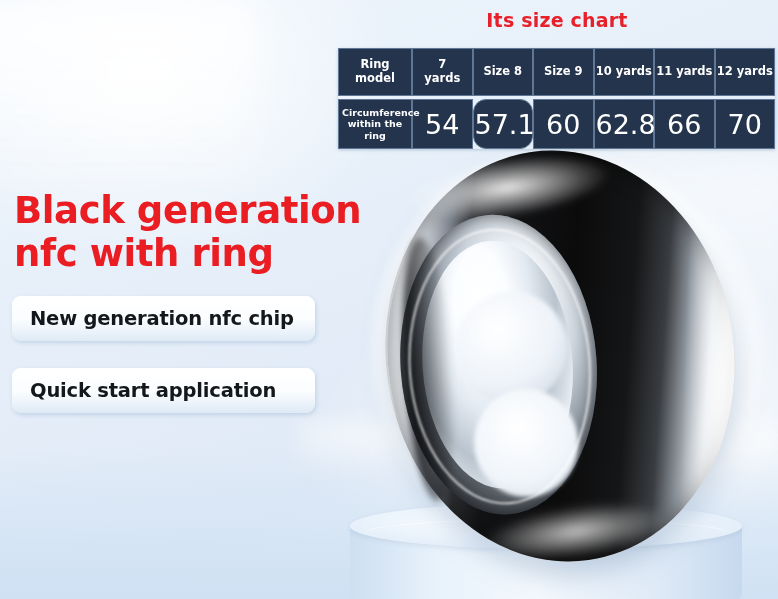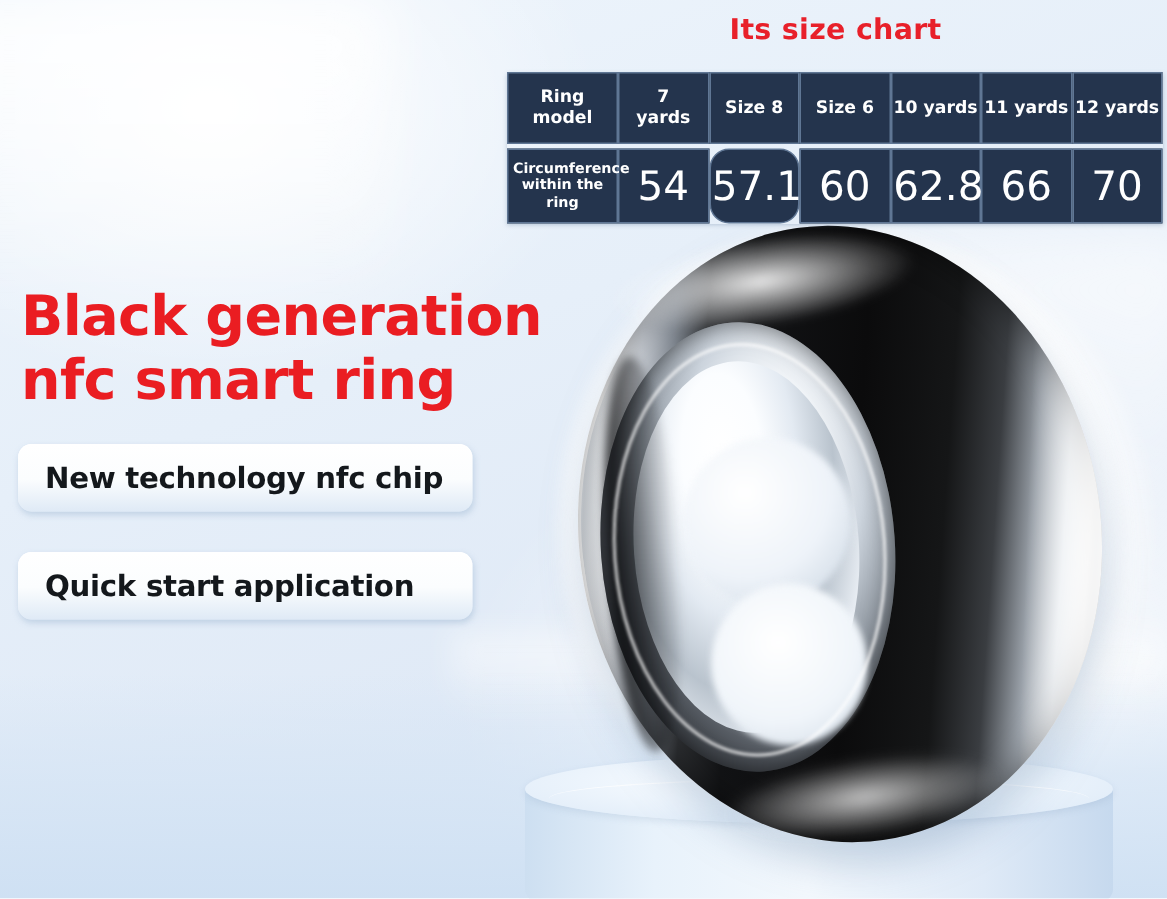--- a/index.html
+++ b/index.html
@@ -340,25 +340,25 @@
         <div class="bore-blob-a"></div>
         <div class="bore-blob-b"></div>
       </div>
       <div class="bore-shade-left"></div>
       <div class="bore-rim-hi"></div>
     </div>
   </div>
 
   <h1 class="headline" style="color: rgb(234, 29, 34);">
     <span class="ln">Black generation</span>
-    <span class="ln">nfc smart ring</span>
+    <span class="ln">nfc with ring</span>
   </h1>
 
   <div class="pill" id="pill-0">
-    <span class="pill-label">New technology nfc chip</span>
+    <span class="pill-label">New generation nfc chip</span>
   </div>
   <div class="pill" id="pill-1">
     <span class="pill-label">Quick start application</span>
   </div>
 
   <div class="chart-title" style="color: rgb(232, 32, 42);">Its size chart</div>
 
   <table class="size-table">
     <colgroup>
       <col class="col-label">
@@ -370,21 +370,21 @@
         <col class="col-v">
     </colgroup>
     <tbody>
       <tr class="head">
         <td class="rowlabel" style="background: rgb(36, 52, 77); border-color: rgb(95, 118, 148);">Ring model</td>
         <td style="background: rgb(36, 52, 77); border-color: rgb(95, 118, 148);">
           <div>7</div>
           <div>yards</div>
         </td>
         <td style="background: rgb(36, 52, 77); border-color: rgb(95, 118, 148); margin-left: 45px;">Size 8</td>
-        <td style="background: rgb(36, 52, 77); border-color: rgb(95, 118, 148);">Size 6</td>
+        <td style="background: rgb(36, 52, 77); border-color: rgb(95, 118, 148);">Size 9</td>
         <td style="background: rgb(36, 52, 77); border-color: rgb(95, 118, 148);">10 yards</td>
         <td style="background: rgb(36, 52, 77); border-color: rgb(95, 118, 148); margin-top: 34px;">11 yards</td>
         <td style="background: rgb(36, 52, 77); border-color: rgb(95, 118, 148);">12 yards</td>
       </tr>
       <tr class="gap-row">
         <td colspan="7"></td>
       </tr>
       <tr class="body">
         <td class="rowlabel" style="background: rgb(36, 52, 77); border-color: rgb(95, 118, 148);">Circumference within the ring</td>
         <td style="background: rgb(36, 52, 77); border-color: rgb(95, 118, 148); text-align: center;">54</td>

